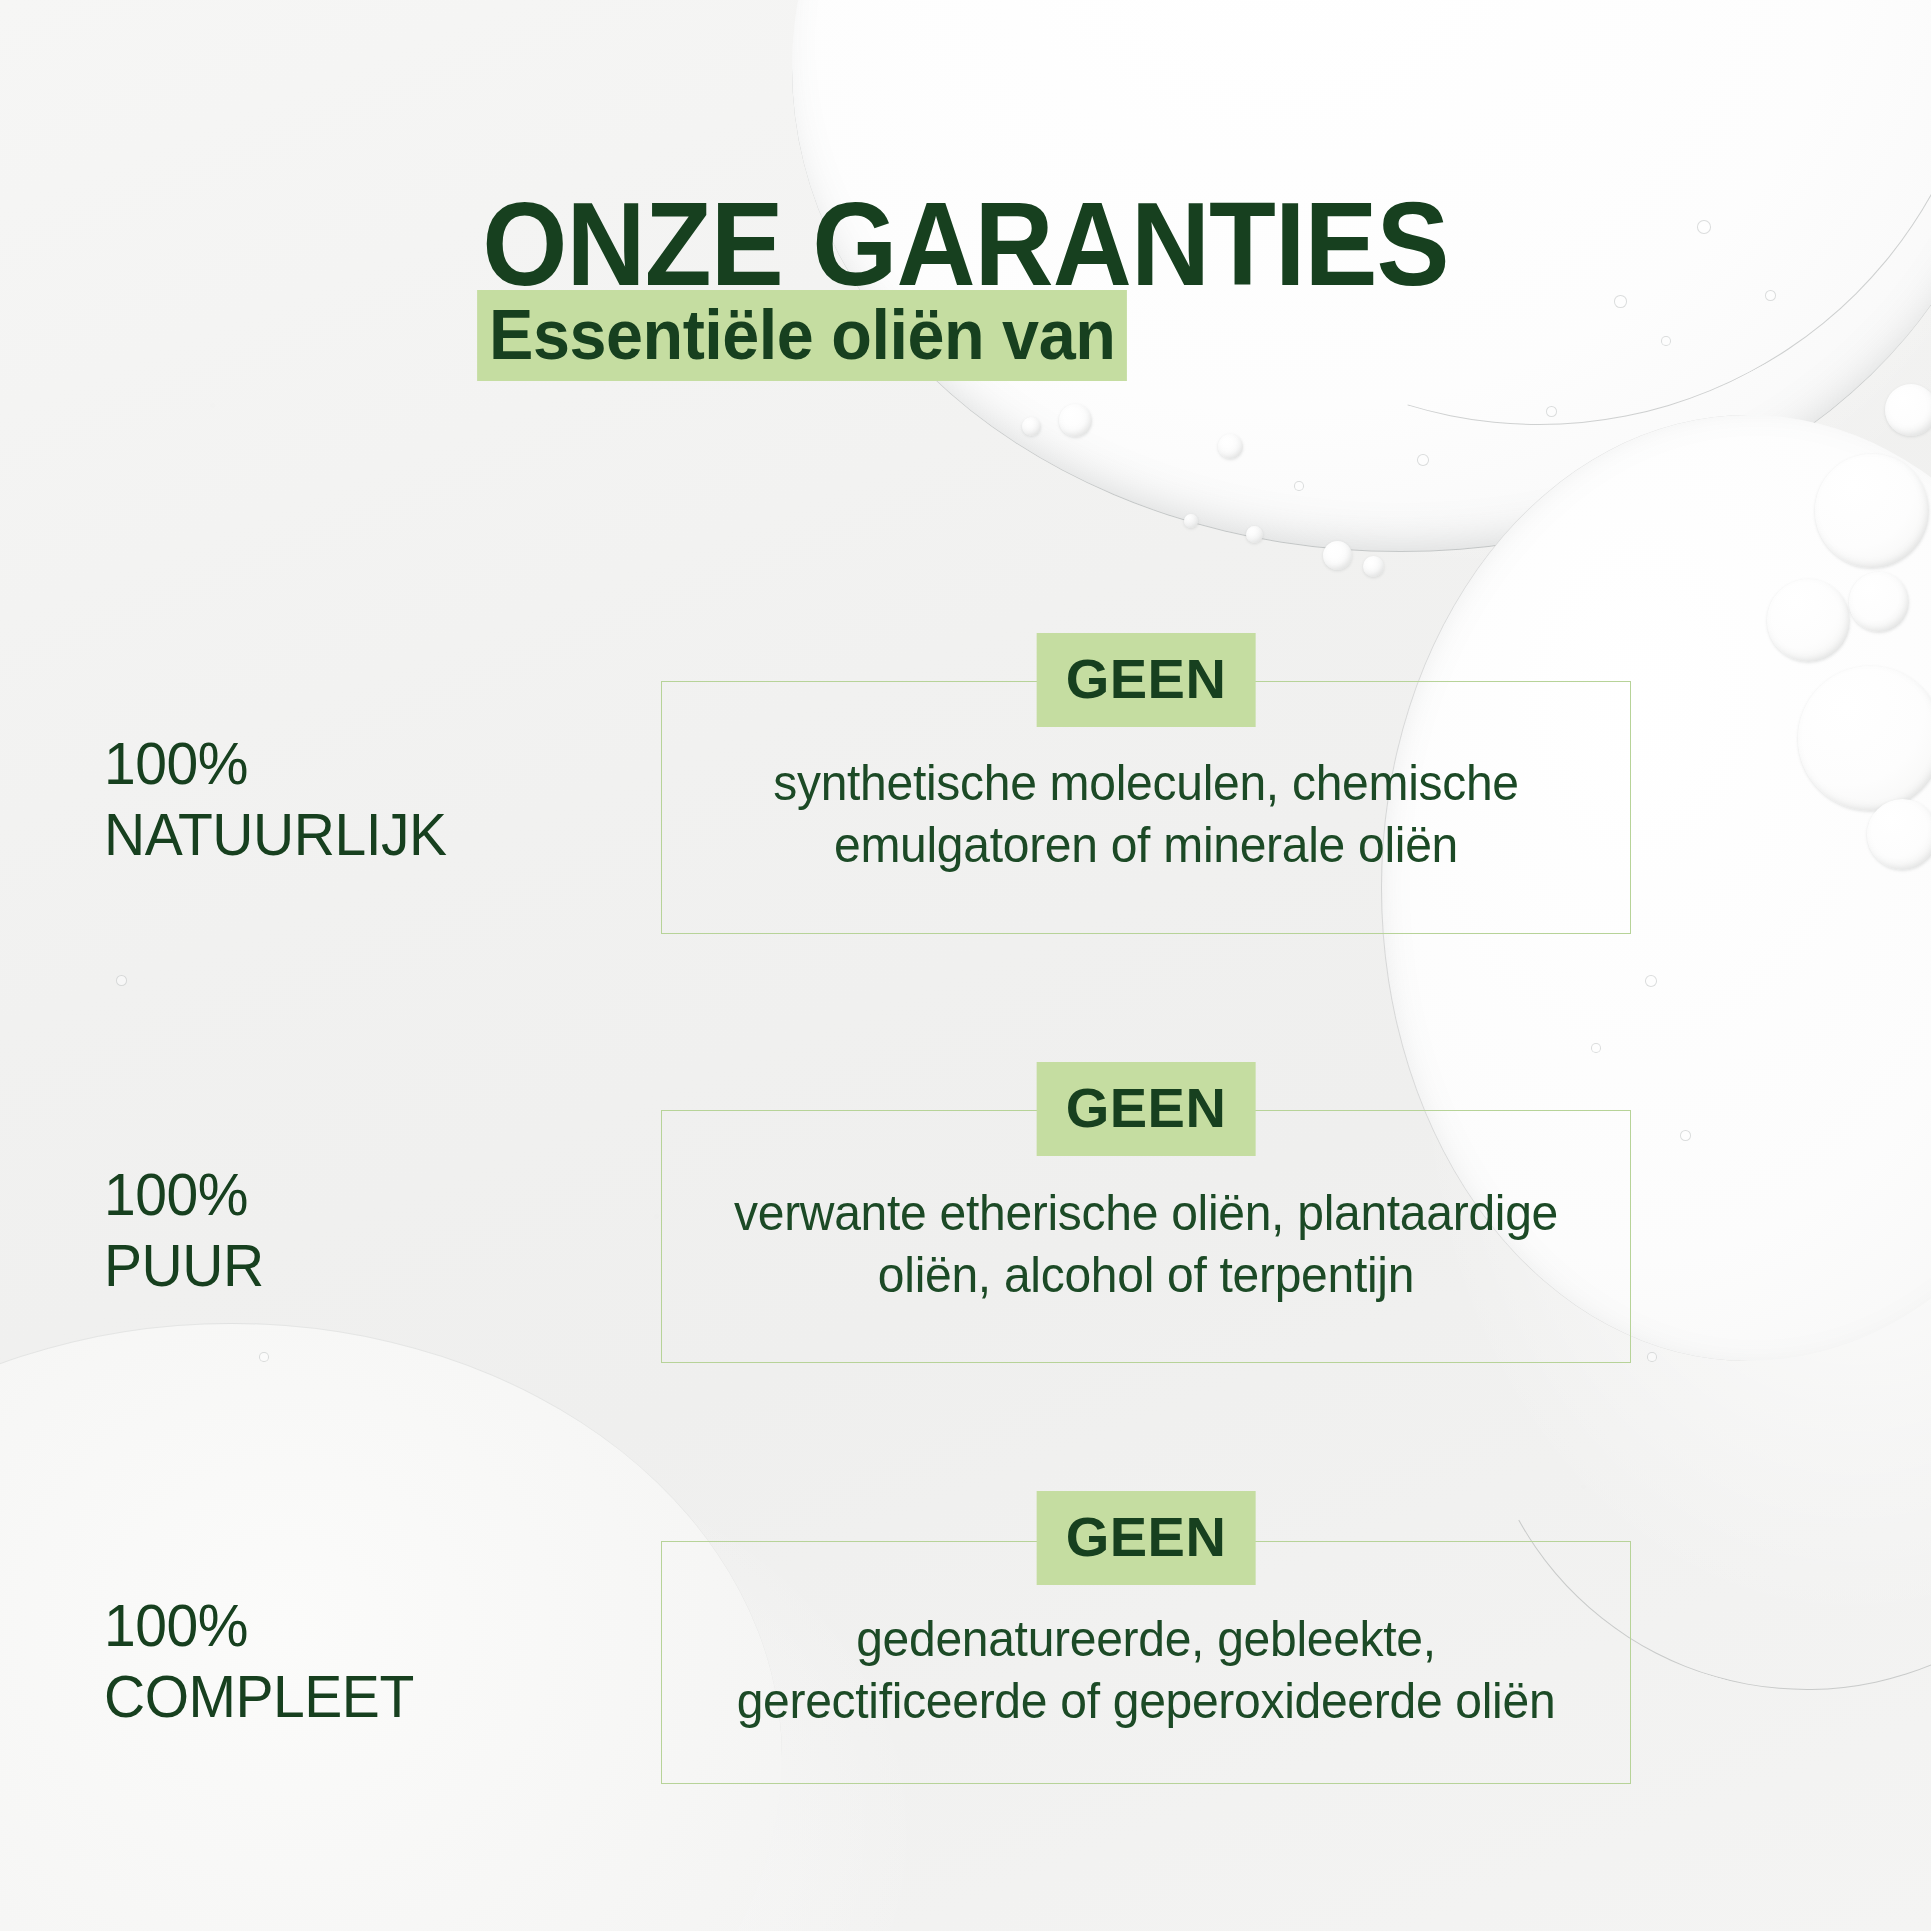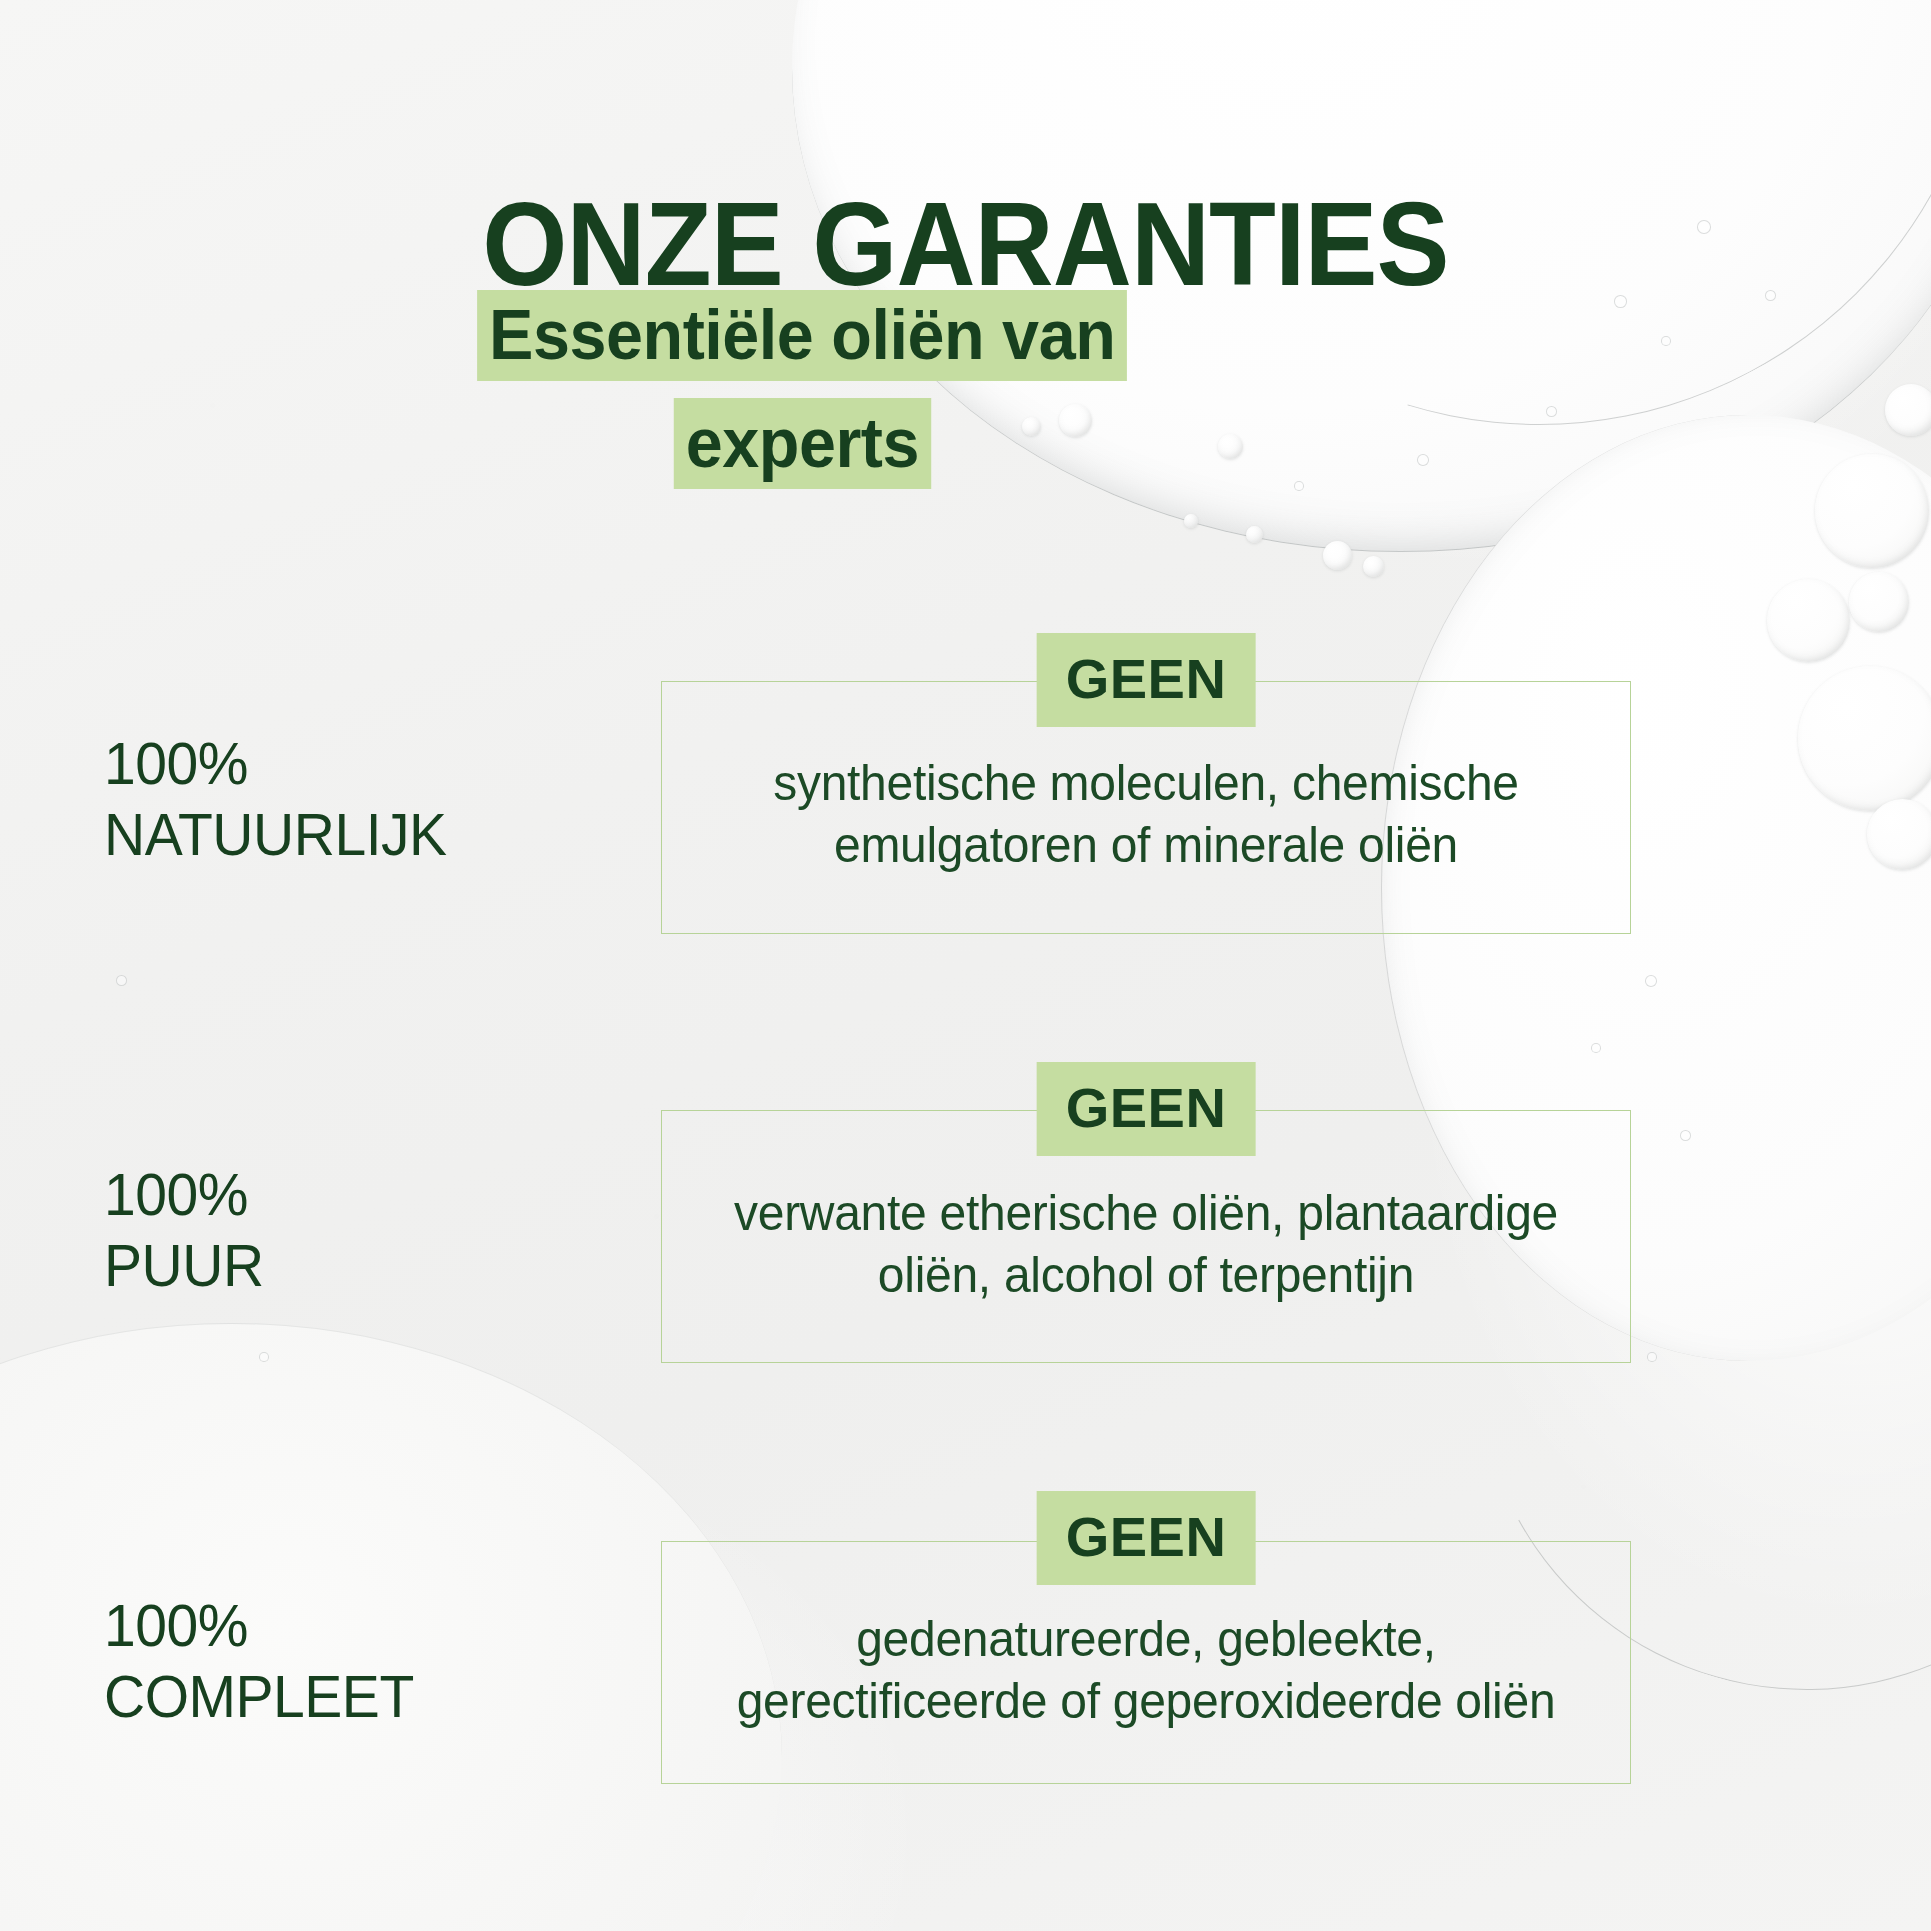--- a/index.html
+++ b/index.html
@@ -146,21 +146,20 @@
     <div class="thread" style="left:1089px;top:-475px;width:898px;height:898px;transform:rotate(152deg);"></div>
     <div class="thread" style="left:1477px;top:1031px;width:657px;height:657px;transform:rotate(196deg);"></div>
   </div>
 
   <div id="content">
 
     <h1 class="title">ONZE GARANTIES</h1>
 
     <div class="subtitle">
       <span class="sline"><span class="hl">Essentiële oliën van</span></span>
-      <span class="sline"><span class="hl">experts</span></span>
     </div>
 
     <div class="row r1">
       <div class="rlabel">100%
 NATUURLIJK</div>
       <div class="card">
         <div class="badge">GEEN</div>
         <div class="cardtext">
           <div>synthetische moleculen, chemische</div>
           <div>emulgatoren of minerale oliën</div>

